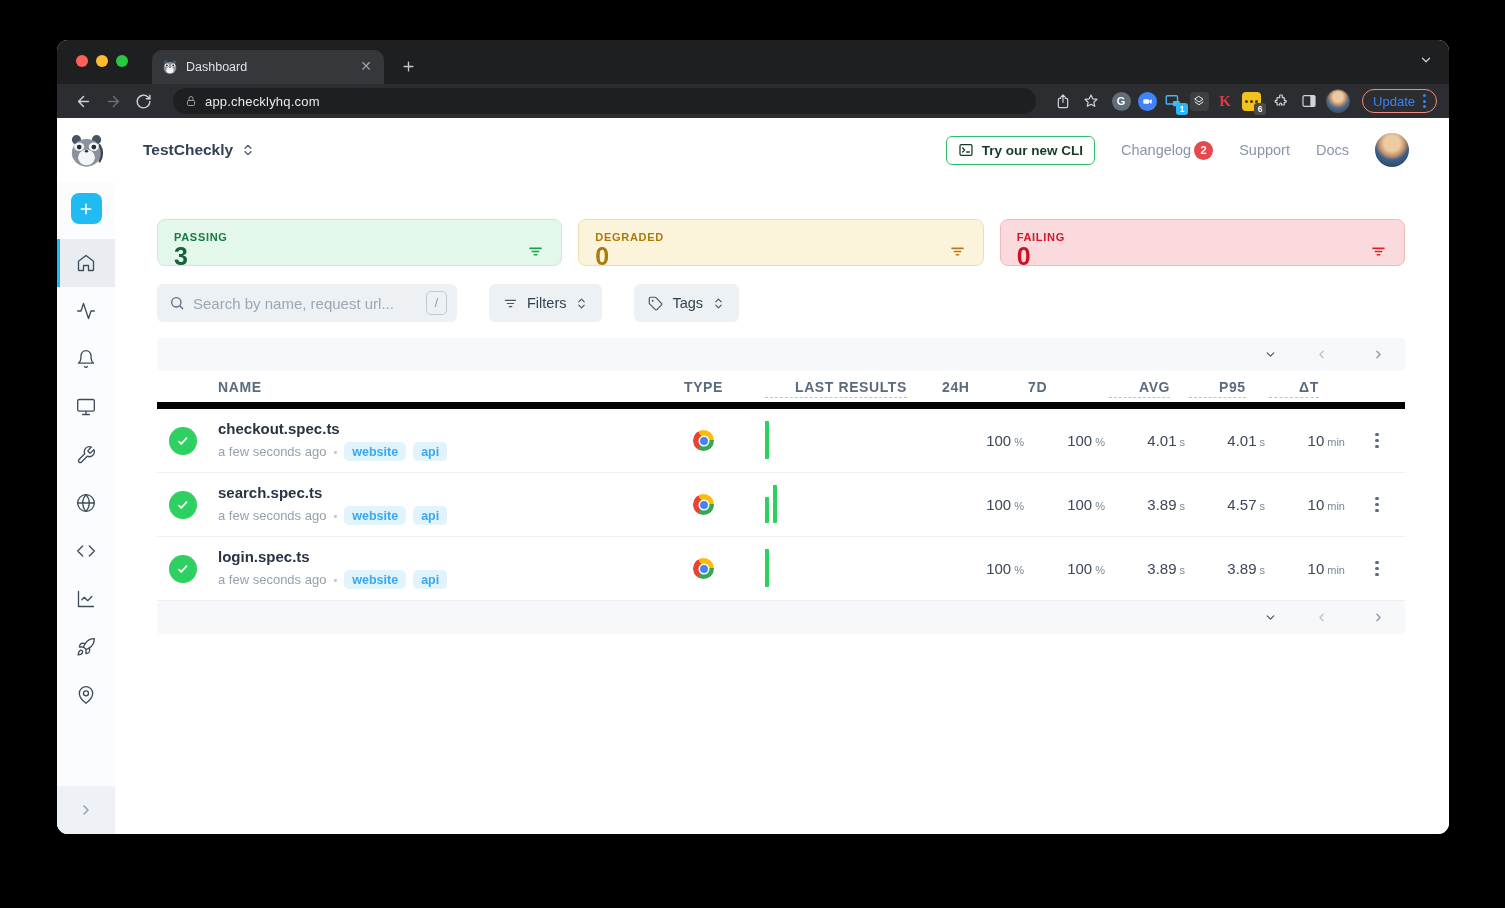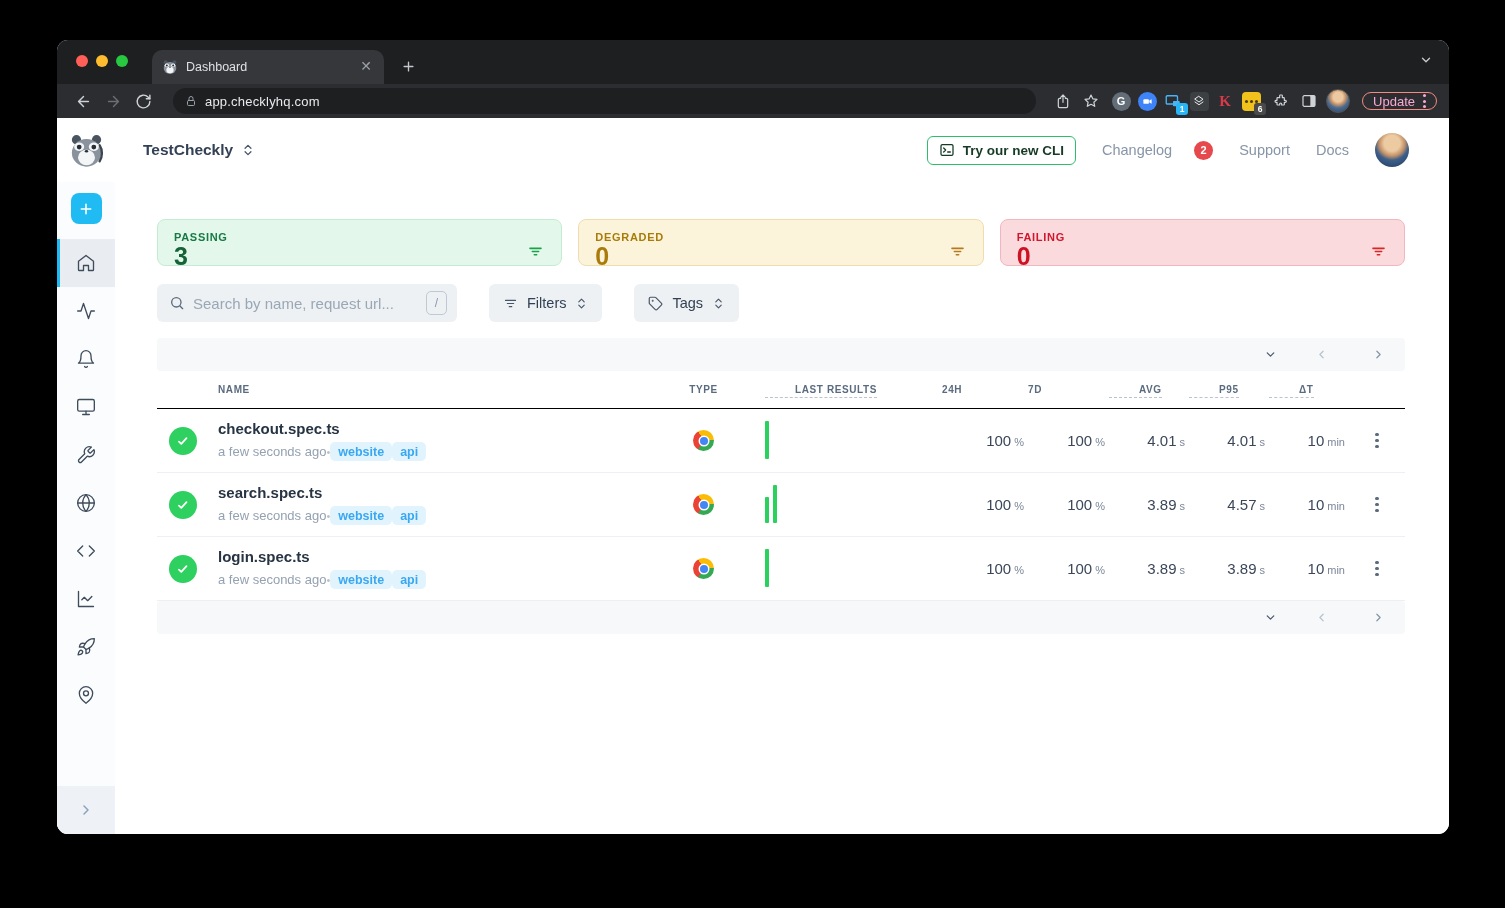--- a/index.html
+++ b/index.html
@@ -28,34 +28,34 @@
   .urlbar { flex:1; height:26px; margin:0 10px 0 12px; background:#1d1f21; border-radius:13px; display:flex; align-items:center; padding:0 12px; gap:8px; }
   .urlbar svg { width:12px; height:12px; color:#9aa0a6; }
   .urlbar .url { color:#e8eaed; font-size:13px; letter-spacing:.2px; }
   .tbicon { width:22px; height:22px; display:flex; align-items:center; justify-content:center; color:#cfd3d8; position:relative; }
   .tbicon svg { width:16px; height:16px; }
   .ext { width:22px; height:22px; position:relative; display:flex; align-items:center; justify-content:center; margin:0 2px; }
   .ext .badge { position:absolute; right:-4px; bottom:-3px; min-width:12px; height:12px; border-radius:3px; font-size:8.5px; font-weight:bold; display:flex; align-items:center; justify-content:center; padding:0 2px; }
   .circle18 { width:19px; height:19px; border-radius:50%; display:flex; align-items:center; justify-content:center; color:#fff; font-size:11px; font-weight:bold; }
   .sq18 { width:19px; height:19px; border-radius:4px; display:flex; align-items:center; justify-content:center; }
   .avatar-sm { width:24px; height:24px; border-radius:50%; background:radial-gradient(circle at 50% 32%, #ecc9a0 0 26%, #c29068 42%, #4c6c92 58%, #223c5e); border:1px solid #555; }
-  .updatepill { height:18px; border:1px solid #f28b82; border-radius:13px; color:#f9a8d4; display:flex; align-items:center; gap:8px; padding:0 10px; margin-left:6px; font-size:13px; }
+  .updatepill { height:24px; border:1px solid #f28b82; border-radius:13px; color:#3b82f6; display:flex; align-items:center; gap:8px; padding:0 10px; margin-left:6px; font-size:13px; }
   .kebab { display:flex; flex-direction:column; gap:2.5px; }
   .kebab i { width:3px; height:3px; border-radius:50%; background:currentColor; display:block; }
 
   
   .appheader { height:64px; background:#fff; display:flex; align-items:center; flex:0 0 auto; }
   .logo { width:58px; display:flex; justify-content:center; }
   .logo svg { width:37px; height:37px; }
   .account { display:flex; align-items:center; gap:8px; margin-left:28px; color:#334155; font-size:15.5px; font-weight:bold; }
   .account svg { width:14px; height:14px; color:#475569; stroke-width:2.2; }
   .headright { margin-left:auto; display:flex; align-items:center; gap:26px; padding-right:40px; }
   .clibtn { display:flex; align-items:center; gap:8px; border:1.5px solid #2dbe6c; border-radius:6px; height:29px; padding:0 11px; color:#163a26; font-size:13.5px; font-weight:bold; background:#fff; }
   .clibtn svg { width:16px; height:16px; stroke-width:1.9; }
-  .navlink { color:#8795a8; font-size:14.5px; display:flex; align-items:center; gap:22px; }
+  .navlink { color:#8795a8; font-size:14.5px; display:flex; align-items:center; gap:3px; }
   .navlink .nbadge { background:#e5484d; color:#fff; width:19px; height:19px; border-radius:50%; font-size:11px; font-weight:bold; display:flex; align-items:center; justify-content:center; }
   .avatar-lg { width:34px; height:34px; border-radius:50%; background:radial-gradient(circle at 50% 30%, #eccba2 0 27%, #c29068 44%, #3d5f88 58%, #20395c); }
 
   .appbody { flex:1; display:flex; min-height:0; }
   aside.sidebar { width:58px; background:#fbfcfd; display:flex; flex-direction:column; align-items:center; padding-top:11px; position:relative; flex:0 0 auto; }
   .plusbtn { width:31px; height:31px; border-radius:8px; background:#21bbf3; color:#fff; display:flex; align-items:center; justify-content:center; margin-bottom:15px; }
   .plusbtn svg { width:16px; height:16px; stroke-width:2.4; }
   .sbitem { width:58px; height:48px; display:flex; align-items:center; justify-content:center; color:#3f4c5c; }
   .sbitem svg { width:20px; height:20px; stroke-width:1.6; }
   .sbitem.active { background:#e9edf1; border-left:3px solid #1fb9f3; }
@@ -90,33 +90,33 @@
 
   .tablewrap { margin-top:16px; }
   .pagebar { height:33px; background:#f7f8fa; border-radius:4px; display:flex; align-items:center; justify-content:flex-end; padding-right:20px; color:#475569; font-size:13px; }
   .pagebar .itemslbl { font-weight:bold; display:flex; align-items:center; gap:7px; }
   .pagebar svg { width:13px; height:13px; stroke-width:2.2; }
   .pagebar .pnav { display:flex; align-items:center; gap:22px; margin-left:38px; }
   .pagebar .pprev { color:#b6c2ce; } .pagebar .pnext { color:#8494a6; }
   .pagebar .pagelbl { font-weight:bold; color:#334155; }
 
   .tgrid { display:grid; grid-template-columns:61px 1fr 67px 205px 86px 81px 80px 80px 80px 56px; align-items:center; }
-  .thead { height:38px; border-bottom:1px solid #000000; color:#5b6b7f; font-size:10px; font-weight:bold; letter-spacing:.6px; }
+  .thead { height:38px; border-bottom:7px solid #000000; color:#5b6b7f; font-size:14px; font-weight:bold; letter-spacing:.6px; }
   .thead .hc { padding-right:12px; }
   .thead .h-name { grid-column:2; }
   .thead .h-type { text-align:center; padding:0; }
   .thead .h-results { padding-left:28px; }
   .thead .h-num { }
   .thead .dashed { border-bottom:1px dashed #b9c4d0; padding-bottom:2px;padding-left:30px; }
   .trow { height:64px; border-bottom:1px solid #eceff3; }
   .trow .cicon { display:flex; justify-content:flex-start; padding-left:12px; }
   .checkcircle { width:28px; height:28px; border-radius:50%; background:#2ed05f; display:flex; align-items:center; justify-content:center; color:#fff; }
   .checkcircle svg { width:14px; height:14px; stroke-width:3; }
   .cname .nm { font-size:15px; font-weight:bold; color:#273444; }
-  .cname .meta { margin-top:5px; display:flex; align-items:center; font-size:13px; color:#94a1b2; }
+  .cname .meta { margin-top:5px; display:flex; align-items:center; gap:7px; font-size:13px; color:#94a1b2; }
   .cname .dot { color:#b9c3cf; font-size:11px; }
   .pill { background:#e1f4fe; color:#3aa8f0; font-weight:bold; font-size:12.5px; border-radius:5px; padding:2.5px 8px; }
   .ctype { display:flex; justify-content:center; }
   .chrome { width:21px; height:21px; border-radius:50%; background:conic-gradient(from -150deg, #ea4335 0 120deg, #fbbc05 120deg 240deg, #34a853 240deg 360deg); position:relative; }
   .chrome::before { content:""; position:absolute; left:50%; top:50%; width:11px; height:11px; transform:translate(-50%,-50%); background:#fff; border-radius:50%; }
   .chrome::after { content:""; position:absolute; left:50%; top:50%; width:8px; height:8px; transform:translate(-50%,-50%); background:#4285f4; border-radius:50%; }
   .cresults { height:100%; display:flex; align-items:flex-end; gap:4px; padding:0 0 13px 28px; }
   .bar { width:4px; background:#2bd15f; border-radius:1px; }
   .cnum { text-align:right; padding-right:4px; font-size:15px; color:#3b4759; white-space:nowrap; }
   .cnum .unit { font-size:11px; color:#7a8798; margin-left:3px; }

